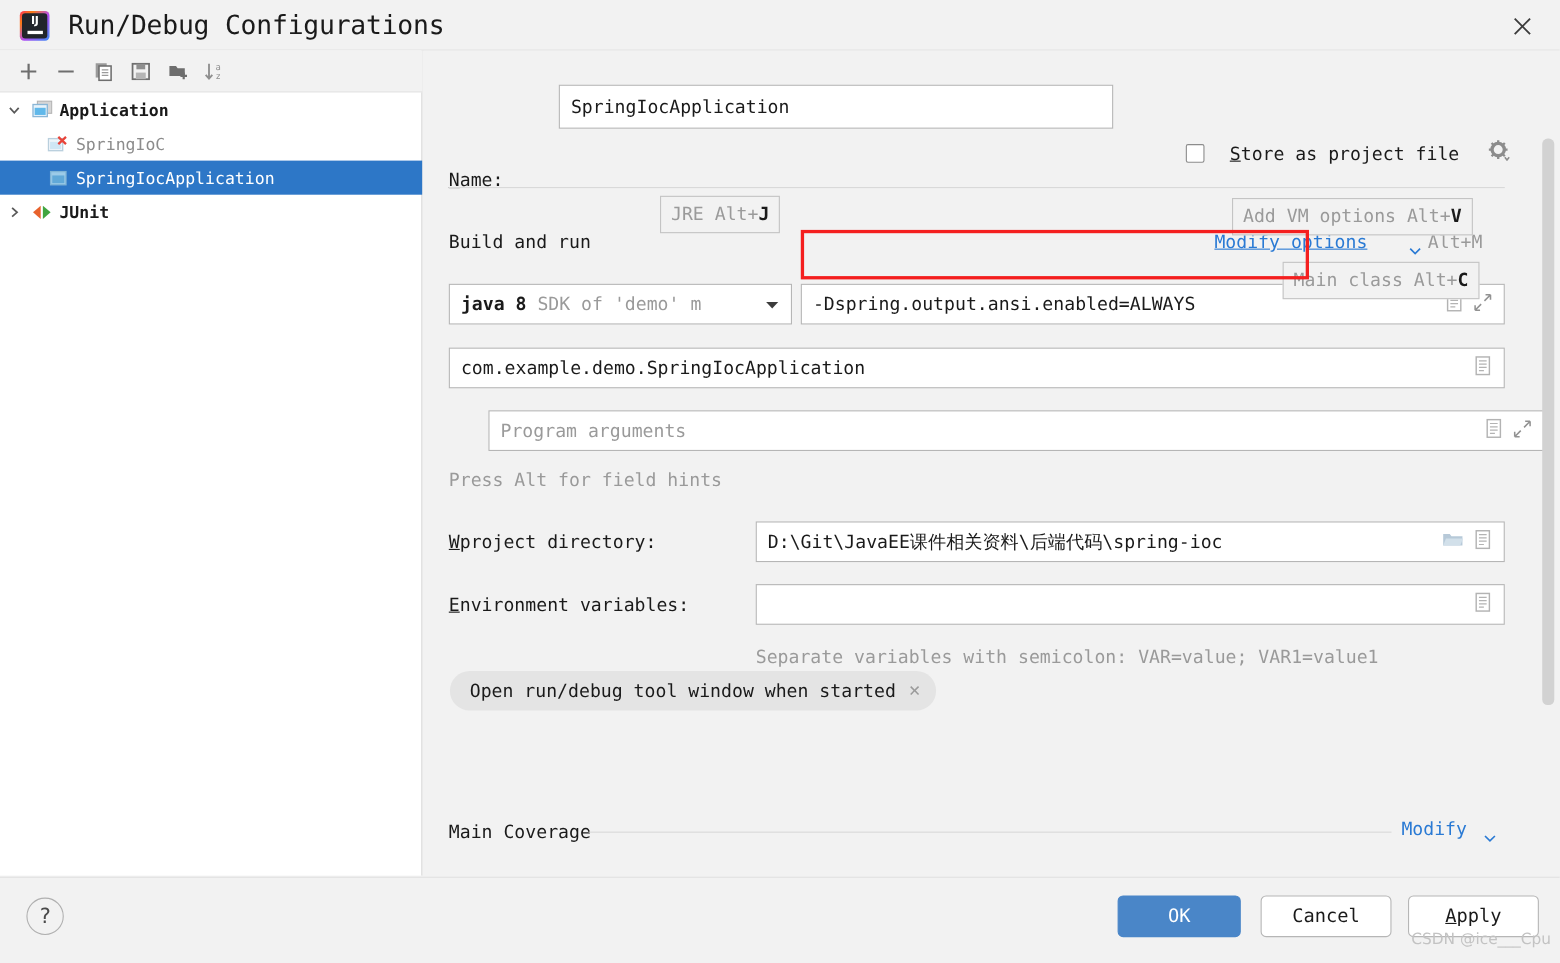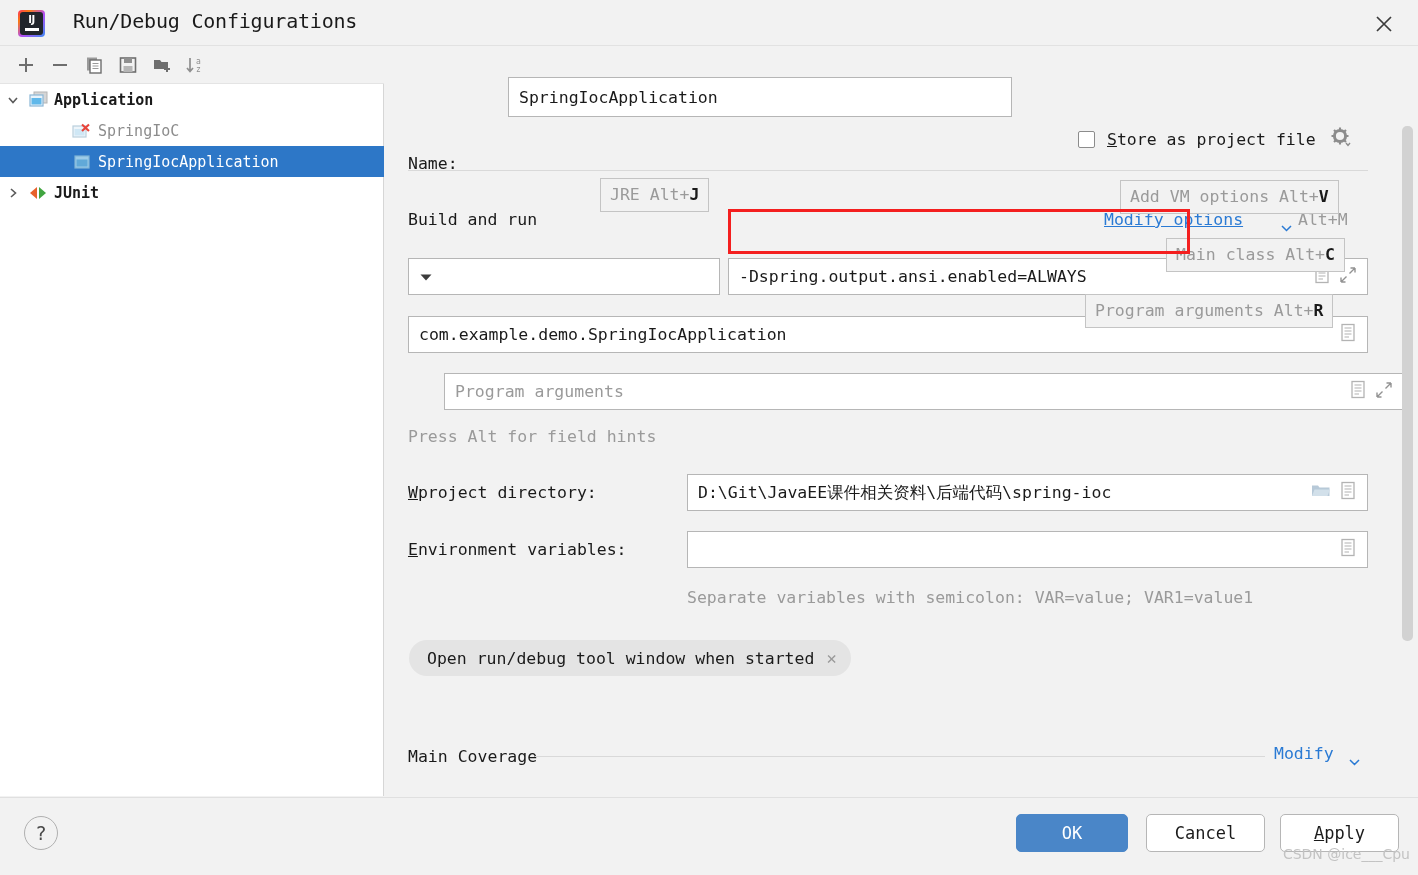--- a/index.html
+++ b/index.html
@@ -41,22 +41,22 @@
     text-align: center;
     color: #fff; font-size: 10px; font-weight: bold;
     font-family: "DejaVu Sans", sans-serif;
     letter-spacing: -0.5px;
   }
   .ij-logo .ij-bar {
     position: absolute; left: 5px; bottom: 4px;
     width: 14px; height: 3px; background: #fff;
   }
   .dlg-title {
-    position: absolute; left: 73px; top: 9px;
-    font-size: 20px; color: #1a1a1a;
+    position: absolute; left: 62px; top: 9px;
+    font-size: 24px; color: #1a1a1a;
     letter-spacing: -0.2px;
   }
   .close-btn {
     position: absolute; right: 22px; top: 12px;
     width: 24px; height: 24px;
     cursor: pointer;
   }
   .close-btn svg { display: block; }
 
   
@@ -100,21 +100,21 @@
     color: #5a5a5a;
   }
   .tree-icon {
     width: 24px; flex: 0 0 24px;
     display: flex; align-items: center; justify-content: center;
     position: relative;
   }
   .tree-label { padding-left: 4px; font-weight: bold; }
   .tree-row.child .tree-label { font-weight: normal; }
   .tree-row.invalid .tree-label { color: #8c8c8c; }
-  .indent-1 { padding-left: 44px; }
+  .indent-1 { padding-left: 15px; }
 
   .edit-templates {
     position: absolute; left: 18px; bottom: 16px;
     font-size: 16.5px;
     color: #2a7ad4;
     cursor: pointer;
   }
 
   
   .right-panel {
@@ -372,21 +372,21 @@
 
   <div class="right-panel">
 
     <div class="lbl" style="position:absolute; left:23px; top:84px;margin-top:24px;">
       <u>N</u><span>ame:</span>
     </div>
     <div class="field" style="left:123px; top:31px; width:504px; height:40px;">
       <span class="ftext">SpringIocApplication</span>
     </div>
 
-    <div style="position:absolute; left:693px; top:80px; display:flex; align-items:center; gap:12px;">
+    <div style="position:absolute; left:693px; top:80px; display:flex; align-items:center; gap:23px;">
       <div class="cb-box"></div>
       <div class="lbl">
         <u>S</u><span>tore as project file</span>
       </div>
       <div style="margin-left:2px;">
         <svg width="22" height="22" viewBox="0 0 22 22">
           <circle cx="10" cy="10" r="5.6" fill="none" stroke="#8c8c8c" stroke-width="3"></circle>
           <circle cx="10" cy="10" r="2.2" fill="#f2f2f2"></circle>
           <path d="M10 1.5 v2.5 M10 16 v2.5 M1.5 10 h2.5 M16 10 h2.5 M4 4 l1.8 1.8 M14.2 14.2 l1.8 1.8 M16 4 l-1.8 1.8 M5.8 14.2 L4 16" stroke="#8c8c8c" stroke-width="2.1"></path>
           <path d="M16 17 l2 2.5 l2 -2.5" fill="none" stroke="#8c8c8c" stroke-width="1.4"></path>
@@ -402,20 +402,23 @@
       <u>Modify options</u>
     </div>
     <div style="position:absolute; left:895px; top:172px;">
       <svg width="13" height="10" viewBox="0 0 13 10">
           <path d="M2 3 L6.5 7.5 L11 3" stroke="#2a7ad4" stroke-width="1.5" fill="none"></path>
         </svg>
     </div>
     <div class="hint-txt" style="left:913px; top:164px; color:#9a9a9a;">Alt+M</div>
 
     <div class="field" style="left:23px; top:212px; width:312px;">
+      <span class="ftext">
+        <b style="color:#1a1a1a;">java 8</b><span style="color:#9a9a9a;">&nbsp;</span><span style="color:#9a9a9a;">SDK of 'demo' m</span>
+      </span>
       <span class="ficons">
         <svg width="14" height="10" viewBox="0 0 14 10">
             <path d="M1.5 2.5 L7 8.5 L12.5 2.5 Z" fill="#3c3c3c"></path>
           </svg>
       </span>
     </div>
 
     <div class="field" style="left:343px; top:212px; width:640px;">
       <span class="ftext">-Dspring.output.ansi.enabled=ALWAYS</span>
       <span class="ficons">
@@ -497,21 +500,21 @@
           <svg class="field-icon" width="18" height="19" viewBox="0 0 18 19">
             <rect x="3" y="1.5" width="12" height="16" fill="#fff" stroke="#9a9a9a" stroke-width="1.3"></rect>
             <path d="M5.5 5 H12.5 M5.5 8 H12.5 M5.5 11 H12.5 M5.5 14 H10" stroke="#9a9a9a" stroke-width="1.1"></path>
           </svg>
         </span>
       </span>
     </div>
 
     <div class="hint-txt" style="left:302px; top:542px;">Separate variables with semicolon: VAR=value; VAR1=value1</div>
 
-    <div class="chip" style="left:24px; top:594px;">
+    <div class="chip" style="left:24px; top:564px;">
       <span>Open run/debug tool window when started</span>
       <span class="x">✕</span>
     </div>
 
     <div class="section-title" style="left:23px; top:701px;">Main Coverage</div>
     <div class="sep-line" style="left:150px; top:710px; width:730px;"></div>
     <div class="link" style="left:889px; top:698px;">Modify</div>
     <div style="position:absolute; left:963px; top:706px;">
       <svg width="13" height="10" viewBox="0 0 13 10">
           <path d="M2 3 L6.5 7.5 L11 3" stroke="#2a7ad4" stroke-width="1.5" fill="none"></path>
@@ -530,24 +533,20 @@
   <div class="alt-hint" style="left:1120px; top:180px;">
     <span>Add VM options Alt+</span>
       <b>V</b>
   </div>
 
   <div class="alt-hint" style="left:1166px; top:238px;">
     <span>Main class Alt+</span>
       <b>C</b>
   </div>
 
-  <div class="alt-hint" style="left:1085px; top:294px;">
-    <span>Program arguments Alt+</span>
-      <b>R</b>
-  </div>
 
   <div class="red-box" style="left:728px; top:209px; width:462px; height:45px;"></div>
 
   <div class="bottom-bar">
     <div class="help-btn">?</div>
     <div class="btn primary" style="left:1016px; width:112px;">
       <span>OK</span>
     </div>
     <div class="btn" style="left:1146px; width:119px;">
       <span>Cancel</span>

